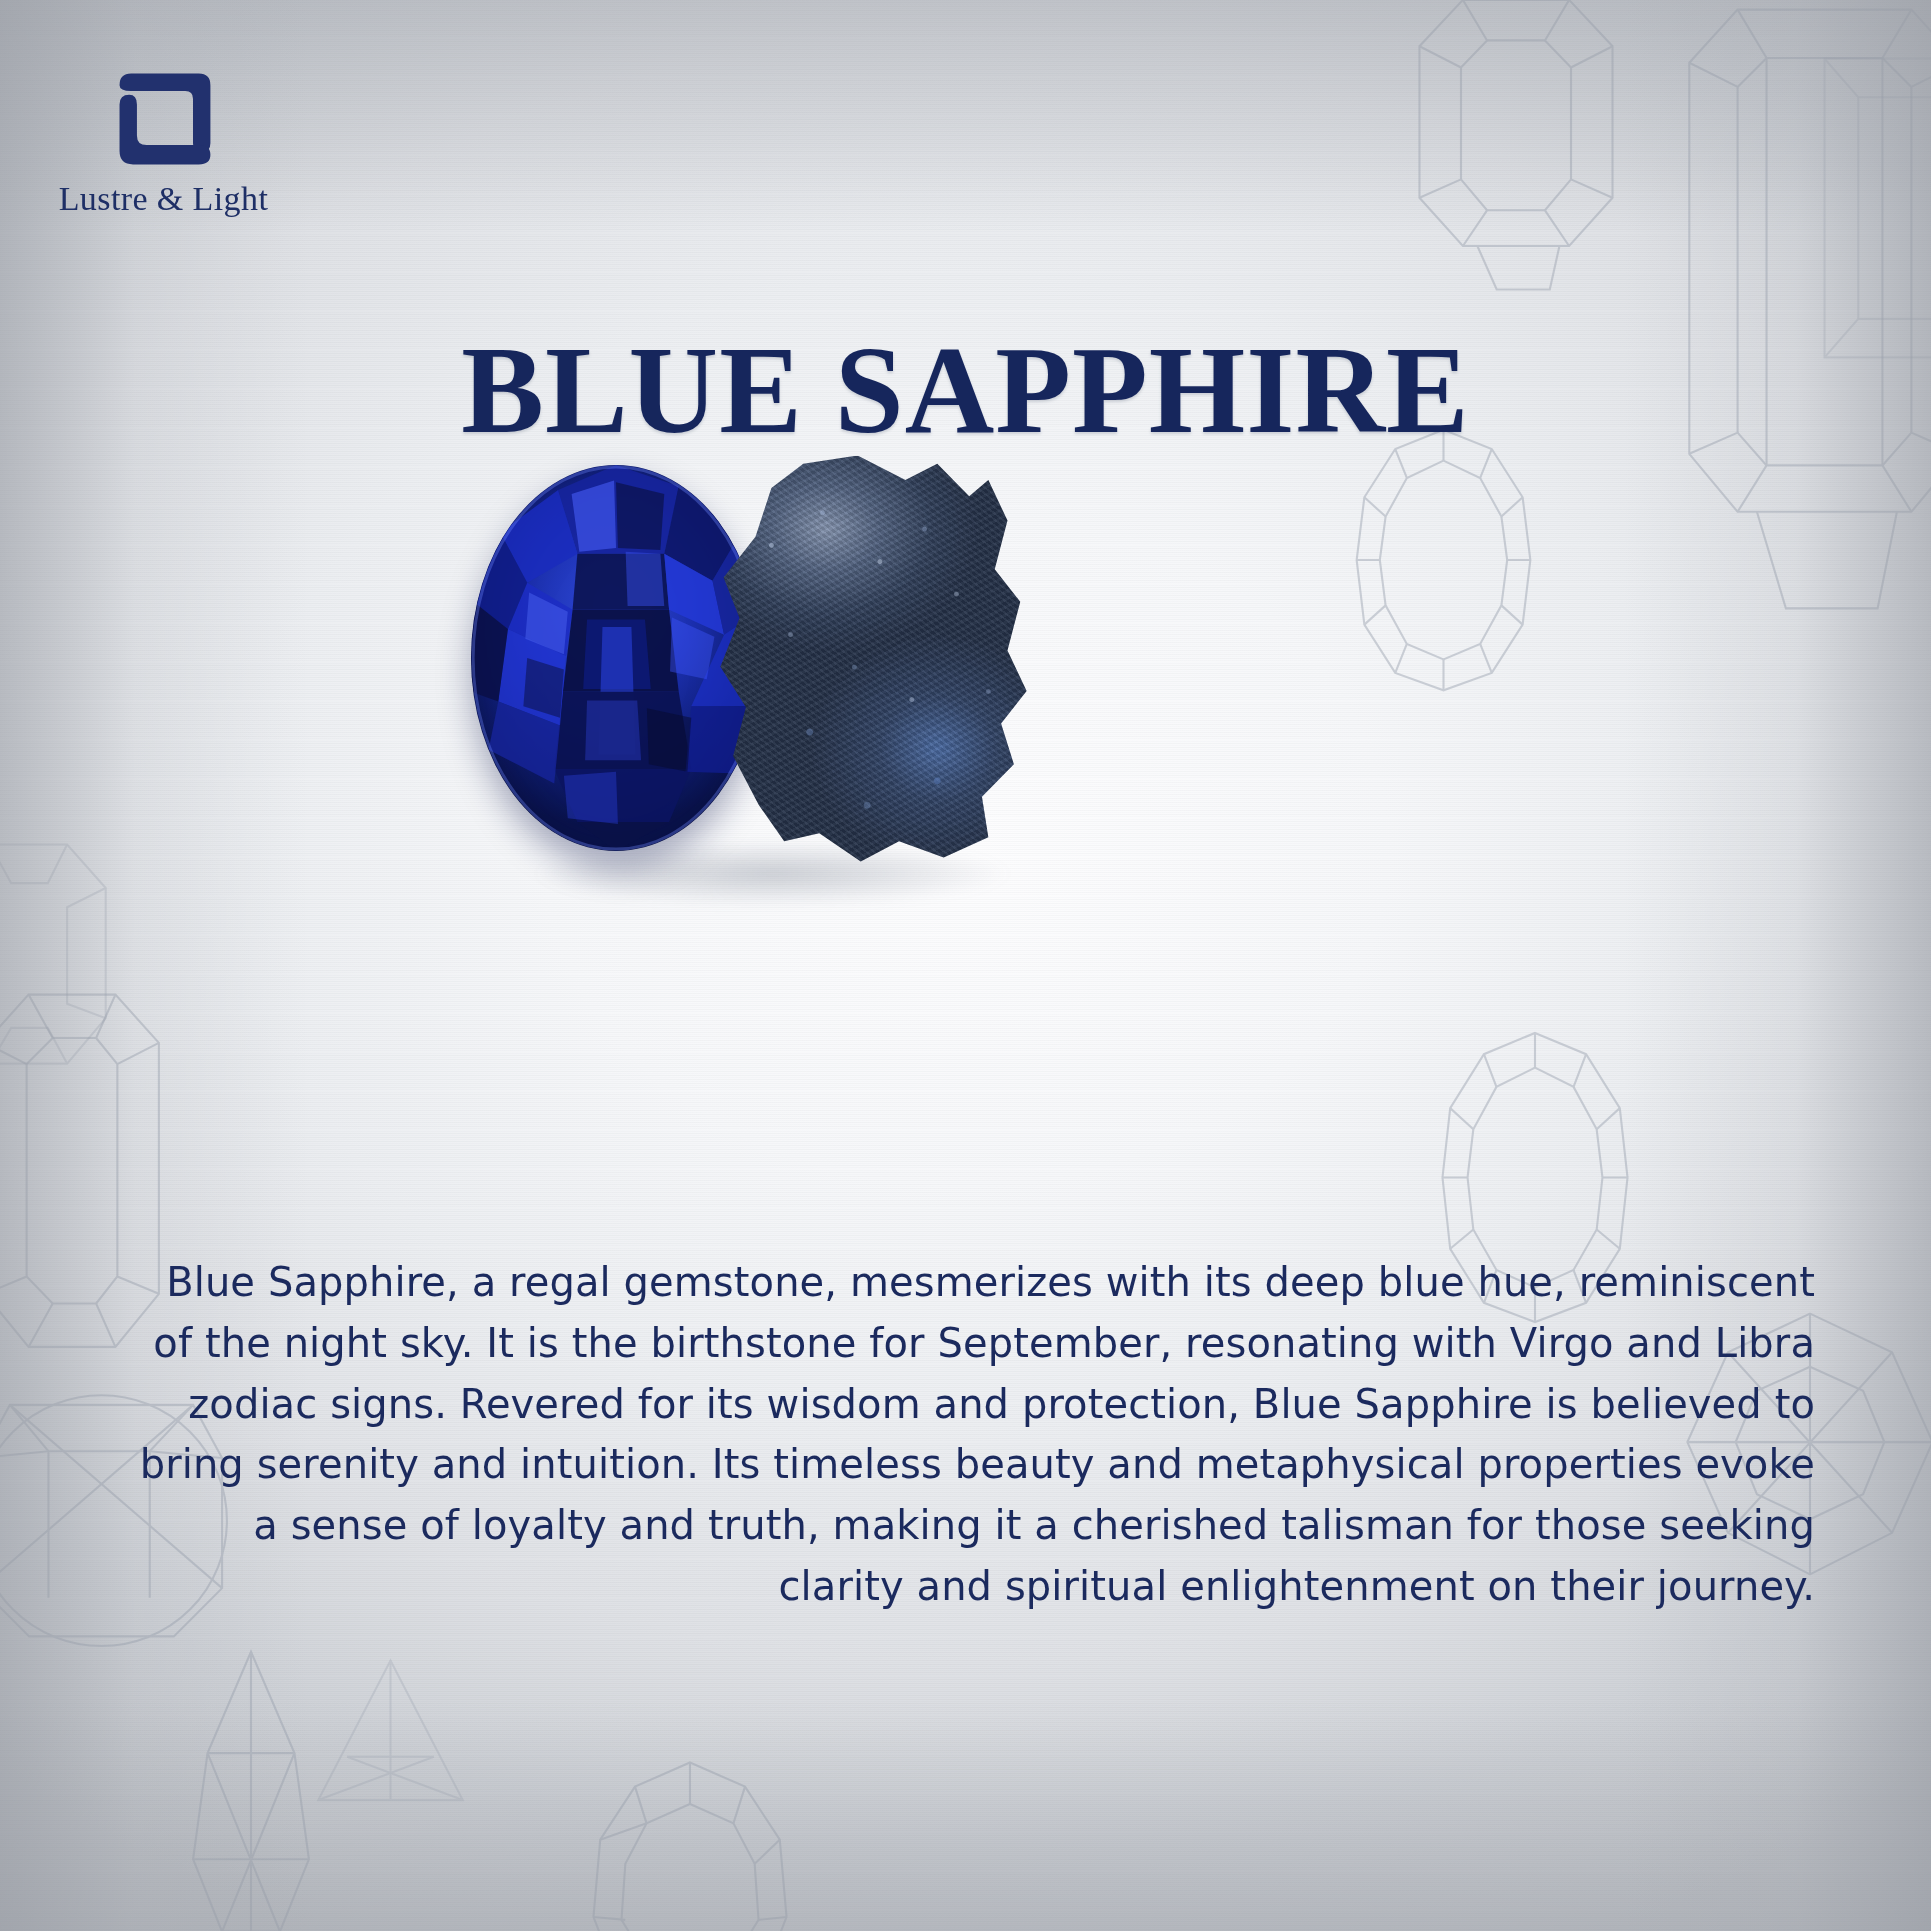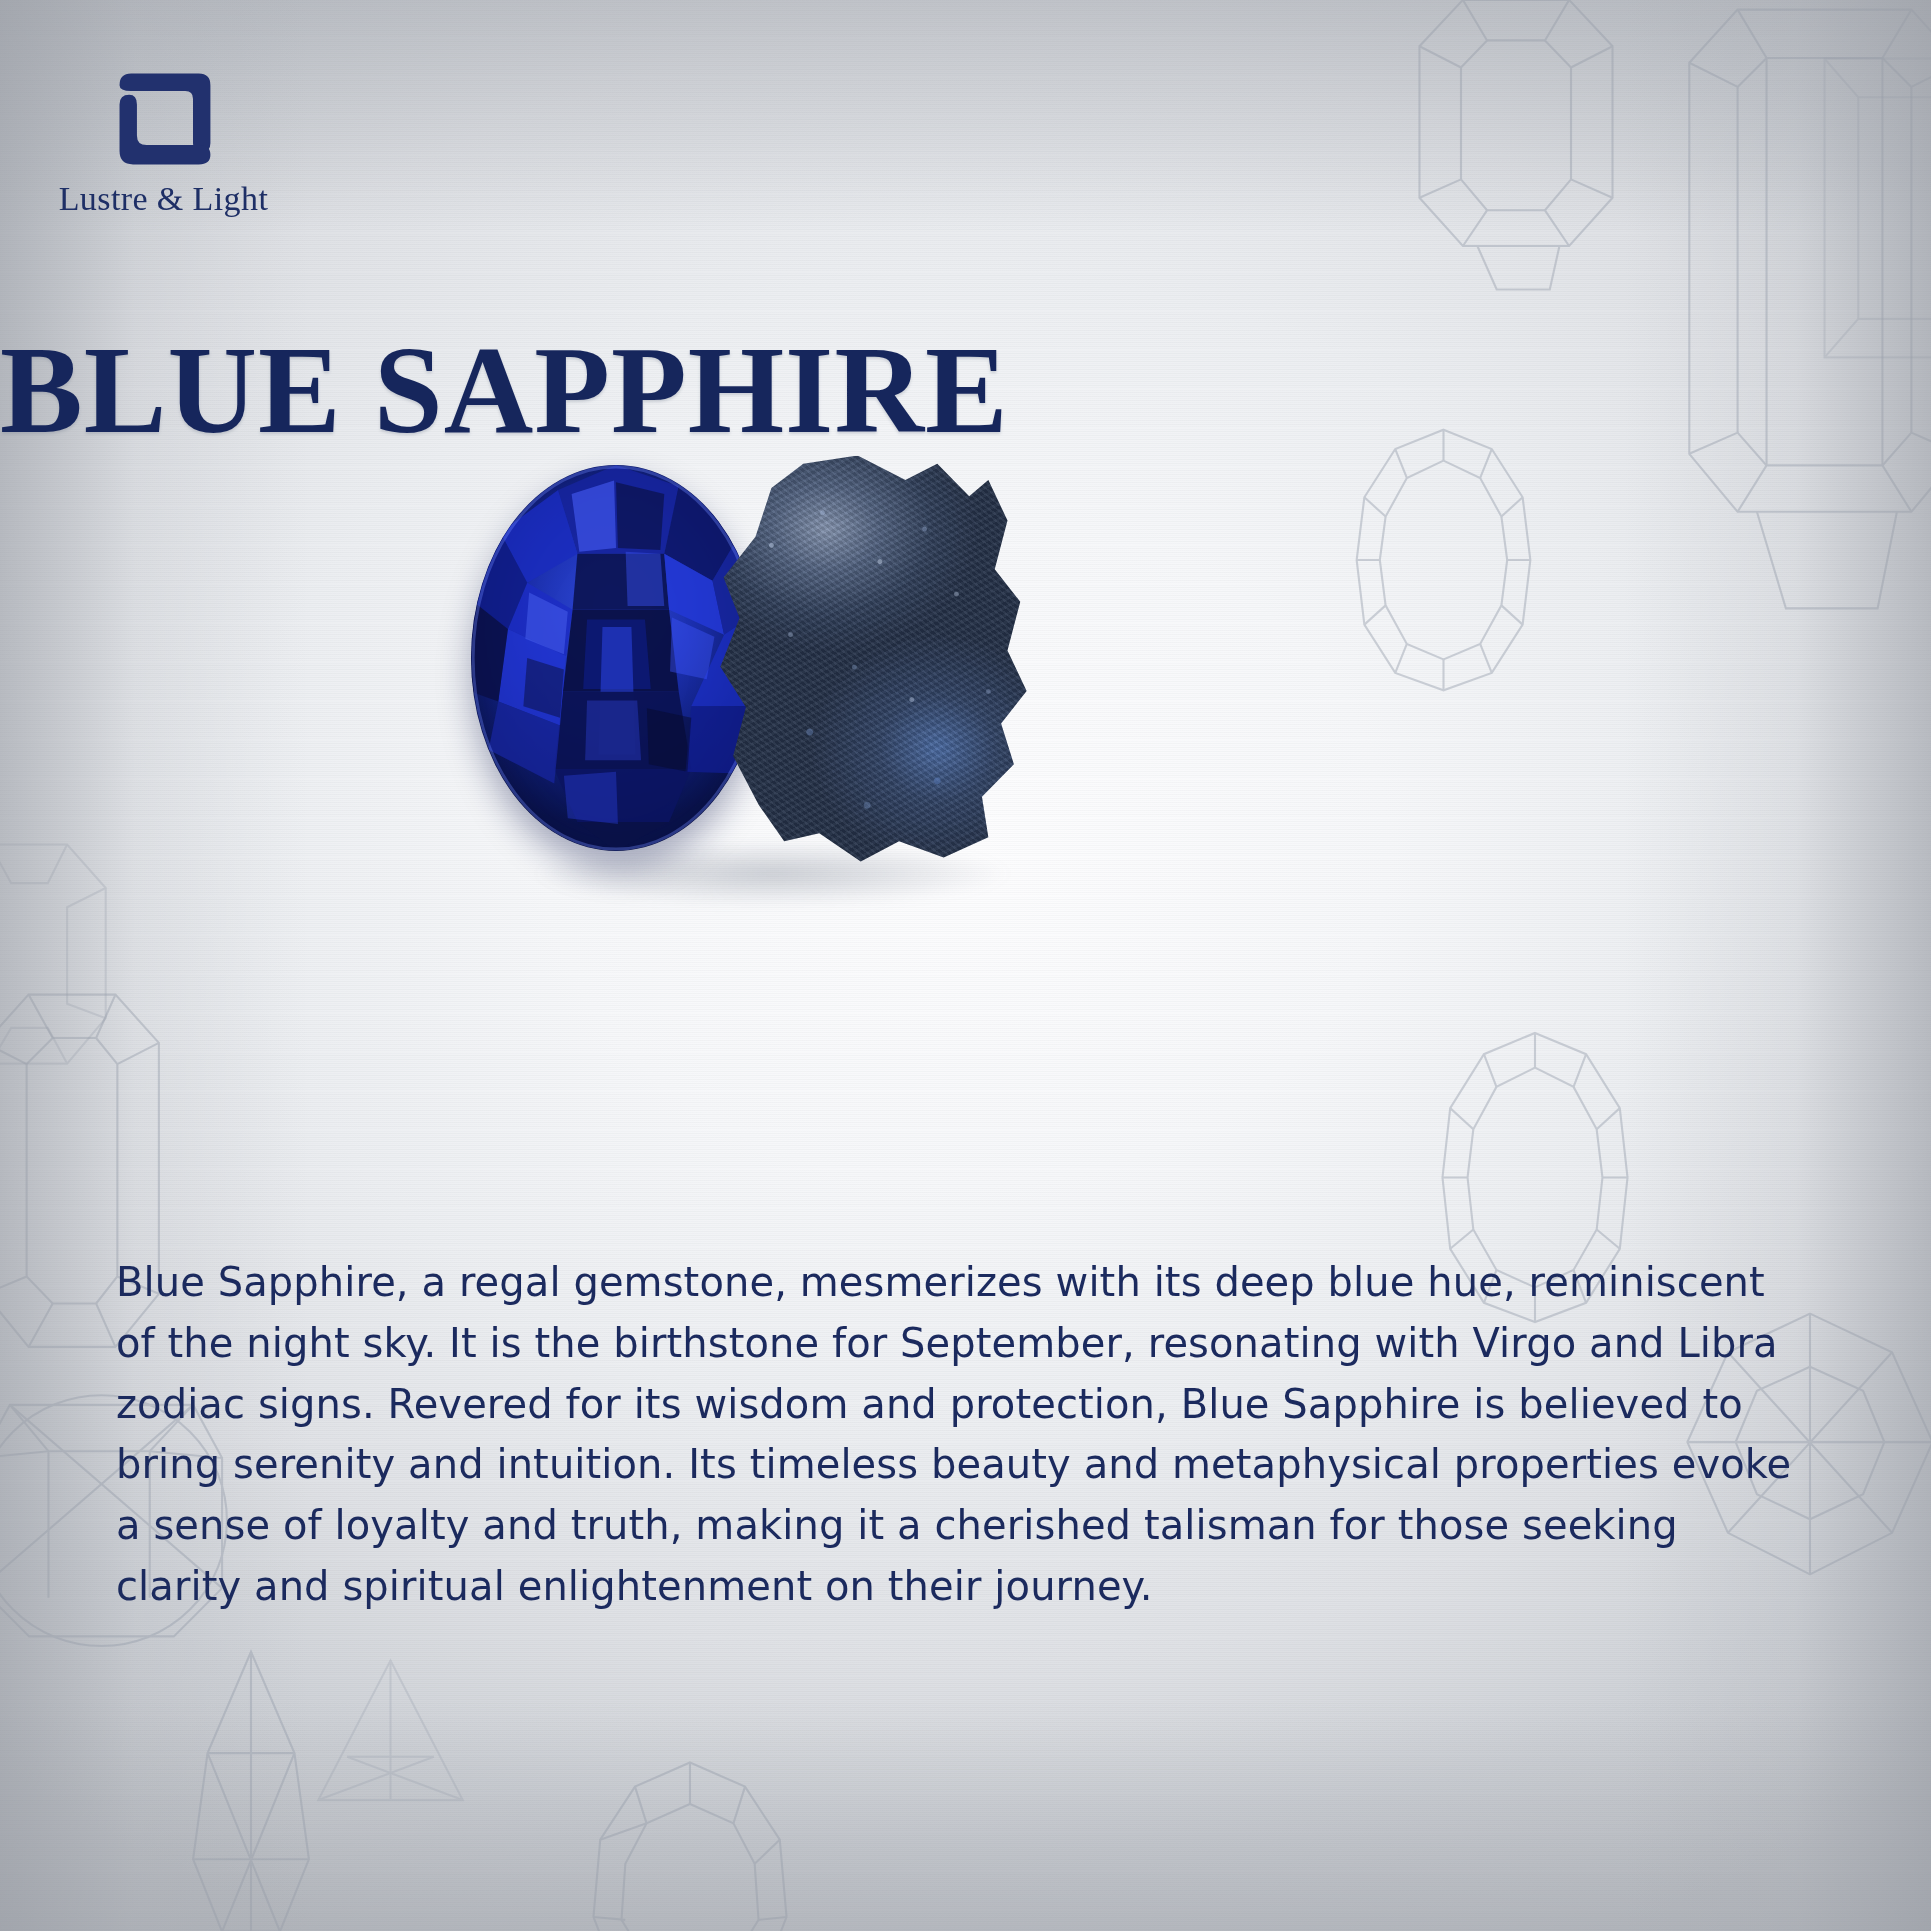--- a/index.html
+++ b/index.html
@@ -46,21 +46,21 @@
   #logo-mark{margin-left:56px;}
   #brand-name{
     margin-top:0;margin-left:0;
     font-family:"Liberation Serif", serif;
     font-size:34px;letter-spacing:0.4px;color:#1e2f66;white-space:nowrap;
     text-align:center;width:227px;
   }
 
   
   #title{
-    position:absolute;left:0;right:0;top:246px;text-align:left;
+    position:absolute;left:0;right:0;top:246px;text-align:center;
     font-family:"Liberation Serif", serif;
     font-size:124px;line-height:1;font-weight:700;
     letter-spacing:1px;color:#16265c;
     text-shadow:0 1.9px 2.9px rgba(120,128,145,.30);
   }
 
   
   #gem-stage{position:absolute;left:415px;top:444px;width:734px;height:483px;}
   #gem-shadow{
     position:absolute;left:39px;top:386px;width:637px;height:87px;
@@ -105,21 +105,21 @@
       radial-gradient(circle at 70% 80%, rgba(95,130,195,.50) 0 2.9px, rgba(0,0,0,0) 3.9px),
       radial-gradient(circle at 48% 86%, rgba(130,160,210,.40) 0 2.9px, rgba(0,0,0,0) 3.9px),
       radial-gradient(circle at 86% 58%, rgba(170,192,228,.35) 0 1.9px, rgba(0,0,0,0) 2.9px),
       repeating-linear-gradient(38deg, rgba(255,255,255,.05) 0 1.9px, rgba(0,0,0,.10) 1.9px 4.8px),
       repeating-linear-gradient(-27deg, rgba(255,255,255,.04) 0 2.9px, rgba(0,0,0,.09) 2.9px 6.8px);
   }
 
   
   #copy{
     position:absolute;left:116px;right:116px;top:1212px;
-    text-align:left;color:#1b2a5e;
+    text-align:right;color:#1b2a5e;
     font-size:40px;line-height:1.52;letter-spacing:0.1px;
     font-family:"DejaVu Sans", sans-serif;
   }
 </style>
 </head>
 <body>
 
 <div id="poster">
 
   <div id="texture"></div>

